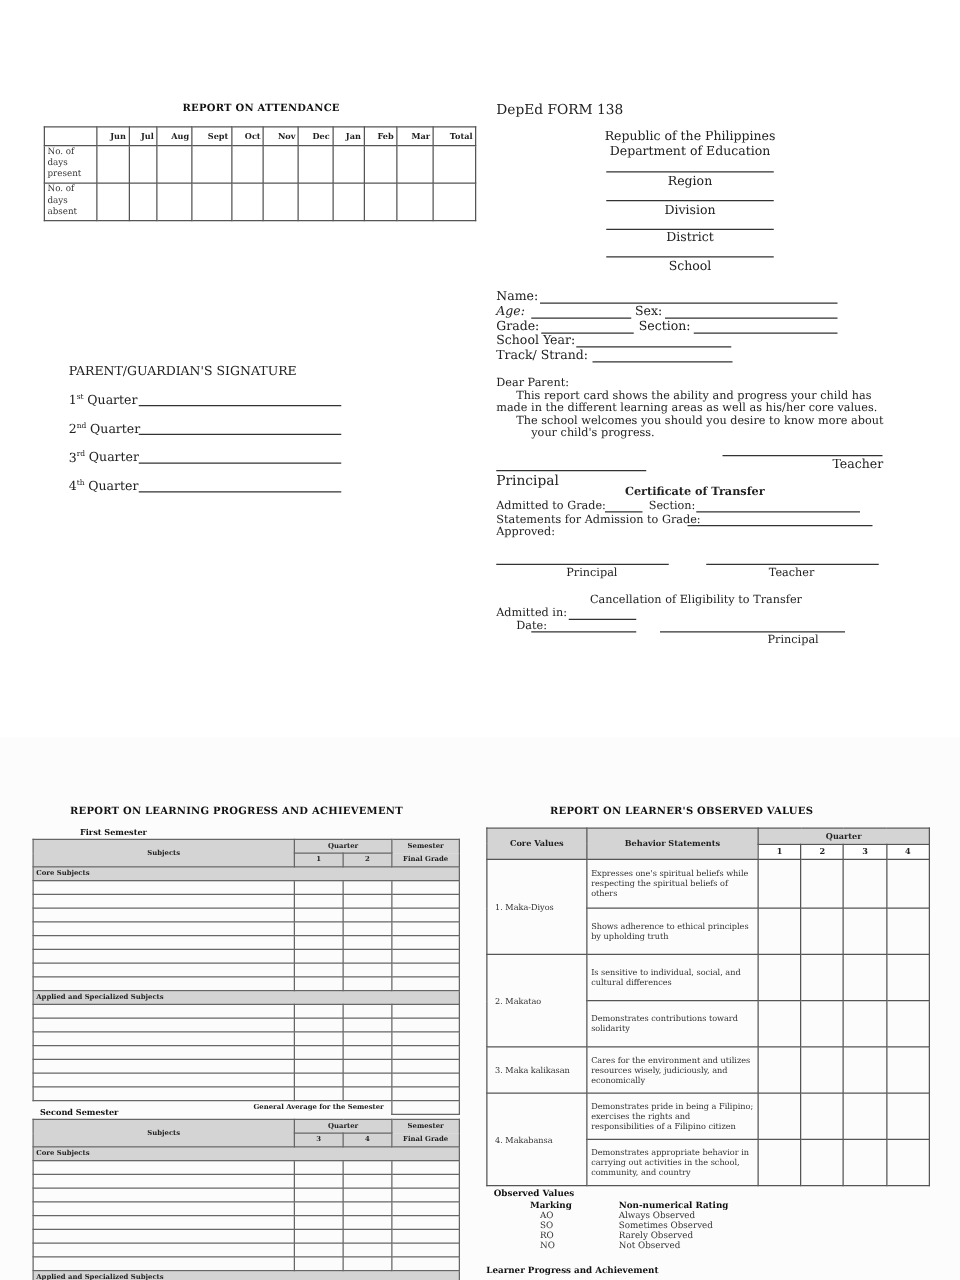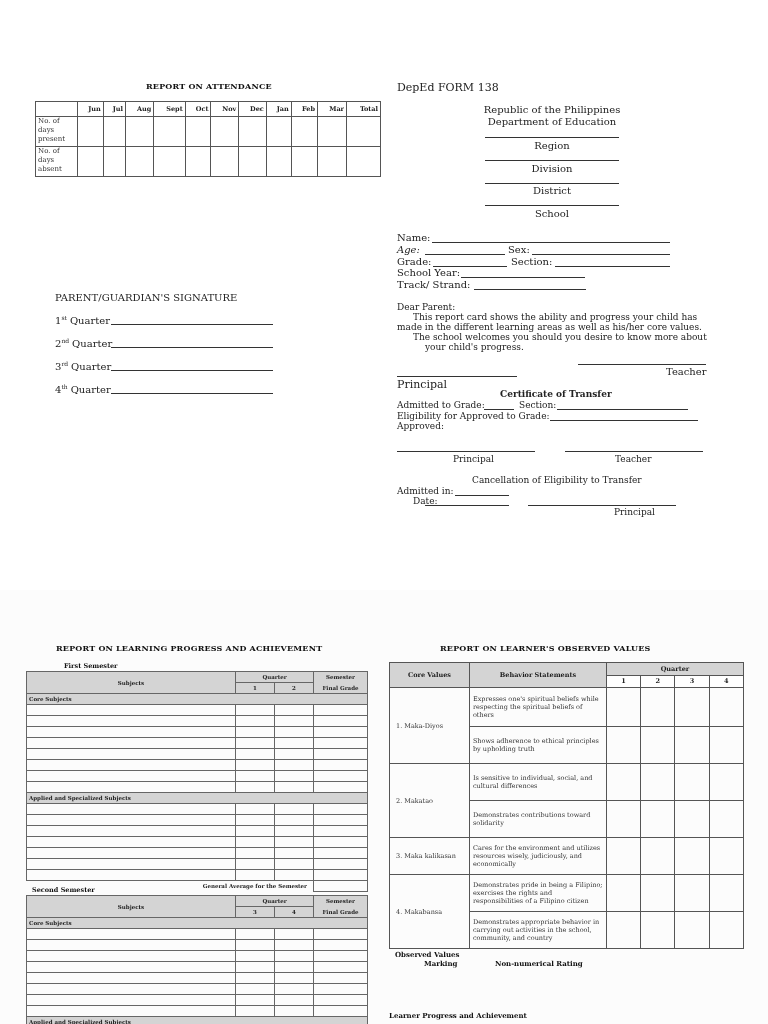--- a/index.html
+++ b/index.html
@@ -153,21 +153,21 @@
 <div class="line" style="left:578px;top:364px;width:128px;"></div>
 <div class="txt" style="left:666px;top:366px;">Teacher</div>
 <div class="line" style="left:397px;top:376px;width:120px;"></div>
 <div class="txt" style="left:397px;top:378px;font-size:11px;">Principal</div>
 
 <div class="txt small bold" style="left:500px;top:389px;">Certificate of Transfer</div>
 <div class="txt small" style="left:397px;top:400px;">Admitted to Grade:</div>
 <div class="line" style="left:484px;top:409px;width:30px;"></div>
 <div class="txt small" style="left:519px;top:400px;">Section:</div>
 <div class="line" style="left:557px;top:409px;width:131px;"></div>
-<div class="txt small" style="left:397px;top:411px;">Eligibility for Approved to Grade:</div>
+<div class="txt small" style="left:397px;top:411px;">Statements for Admission to Grade:</div>
 <div class="line" style="left:550px;top:420px;width:148px;"></div>
 <div class="txt small" style="left:397px;top:421px;">Approved:</div>
 
 <div class="line" style="left:397px;top:451px;width:138px;"></div>
 <div class="txt small" style="left:453px;top:454px;">Principal</div>
 <div class="line" style="left:565px;top:451px;width:138px;"></div>
 <div class="txt small" style="left:615px;top:454px;">Teacher</div>
 
 <div class="txt small" style="left:472px;top:475px;">Cancellation of Eligibility to Transfer</div>
 <div class="txt small" style="left:397px;top:486px;">Admitted in:</div>
@@ -449,15 +449,33 @@
       </tr>
     </tbody>
 </table>
 
 <div class="legend" style="left:395px;top:950px;">
   <div class="lhead">Observed Values</div>
   <div style="display:flex;">
     <div class="lhead" style="width:100px;padding-left:29px;box-sizing:border-box;">Marking</div>
     <div class="lhead">Non-numerical Rating</div>
   </div>
+  <div id="legend-items">
+      <div style="display: flex;">
+        <div style="width: 100px; padding-left: 37px; box-sizing: border-box;">AO</div>
+        <div>Always Observed</div>
+      </div>
+      <div style="display: flex;">
+        <div style="width: 100px; padding-left: 37px; box-sizing: border-box;">SO</div>
+        <div>Sometimes Observed</div>
+      </div>
+      <div style="display: flex;">
+        <div style="width: 100px; padding-left: 37px; box-sizing: border-box;">RO</div>
+        <div>Rarely Observed</div>
+      </div>
+      <div style="display: flex;">
+        <div style="width: 100px; padding-left: 37px; box-sizing: border-box;">NO</div>
+        <div>Not Observed</div>
+      </div>
+    </div>
 </div>
 
 <div class="txt bold" style="left:389px;top:1011px;font-size:7px;color:#111;">Learner Progress and Achievement</div>
 
 </body></html>

